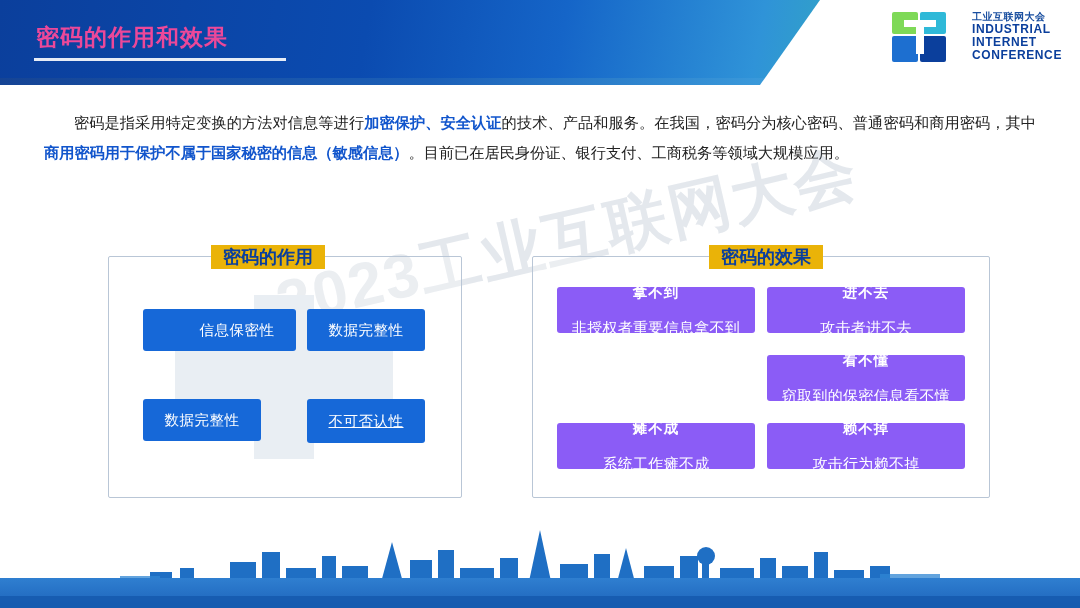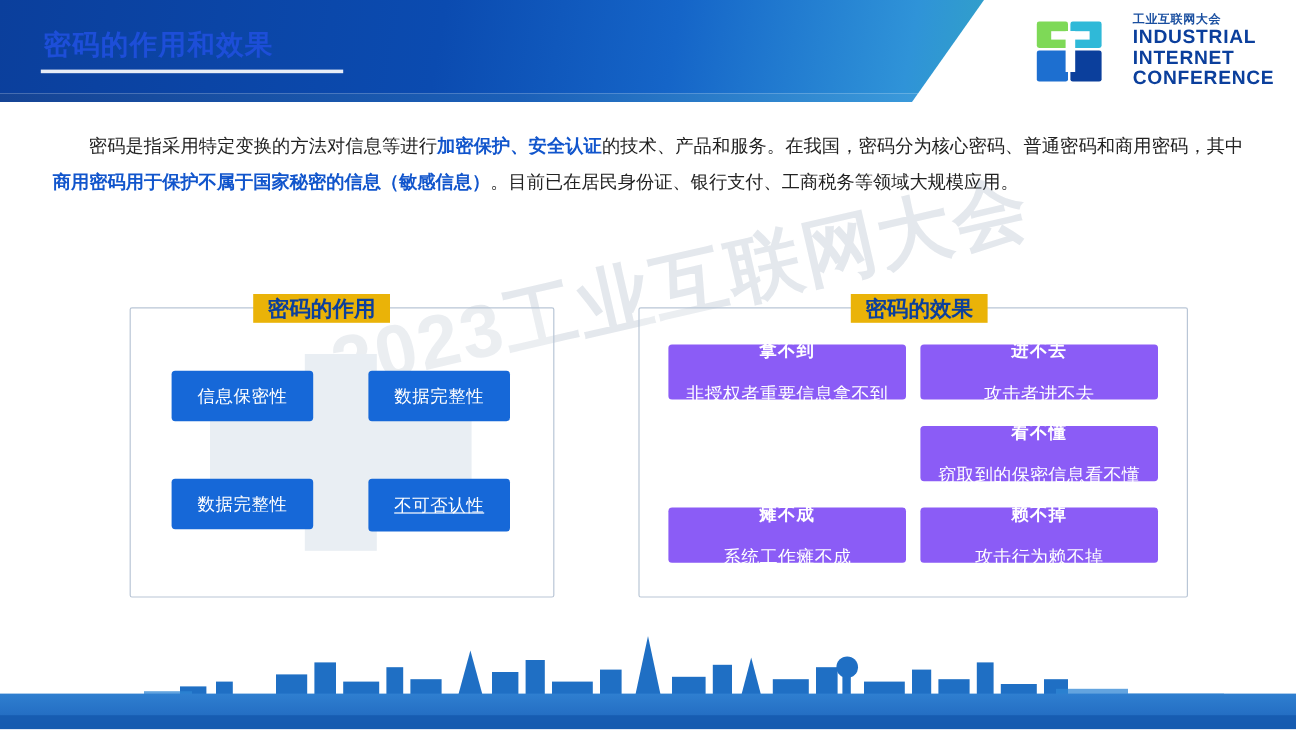--- a/index.html
+++ b/index.html
@@ -44,21 +44,21 @@
     height: 85px;
     background: #ffffff;
     clip-path: polygon(60px 0, 320px 0, 320px 85px, 0 85px);
   }
   .slide-title {
     position: absolute;
     left: 36px;
     top: 22px;
     font-size: 23px;
     font-weight: bold;
-    color: #1d4ed8;
+    color: #ec4899;
     letter-spacing: 1px;
   }
   .title-underline {
     position: absolute;
     left: 34px;
     top: 58px;
     width: 252px;
     height: 3px;
     background: #ffffff;
     opacity: 0.9;
@@ -101,21 +101,21 @@
   .logo-text {
     line-height: 1.08;
   }
   .logo-text .cn {
     font-size: 10px;
     color: #1a4fa0;
     font-weight: bold;
     letter-spacing: 0.5px;
   }
   .logo-text .en {
-    font-size: 16px;
+    font-size: 12px;
     color: #0b3f9c;
     font-weight: bold;
     letter-spacing: 0.6px;
   }
 
   
   .paragraph {
     position: absolute;
     left: 44px;
     top: 108px;
@@ -193,21 +193,21 @@
     position: absolute;
     background: #1668d8;
     color: #ffffff;
     border-radius: 3px;
     display: flex;
     align-items: center;
     justify-content: center;
     font-size: 14.5px;
     letter-spacing: 0.5px;
   }
-  .chip-1 { left: 34px;  top: 52px;  width: 118px; height: 42px; }
+  .chip-1 { left: 34px;  top: 52px;  width: 118px; height: 42px; padding-left: 35px; }
   .chip-2 { left: 198px; top: 52px;  width: 118px; height: 42px; }
   .chip-3 { left: 34px;  top: 142px; width: 118px; height: 42px; }
   .chip-4 { left: 198px; top: 142px; width: 118px; height: 44px; text-decoration: underline; }
 
   
   .card {
     position: absolute;
     background: #8b5cf6;
     color: #ffffff;
     border-radius: 3px;

